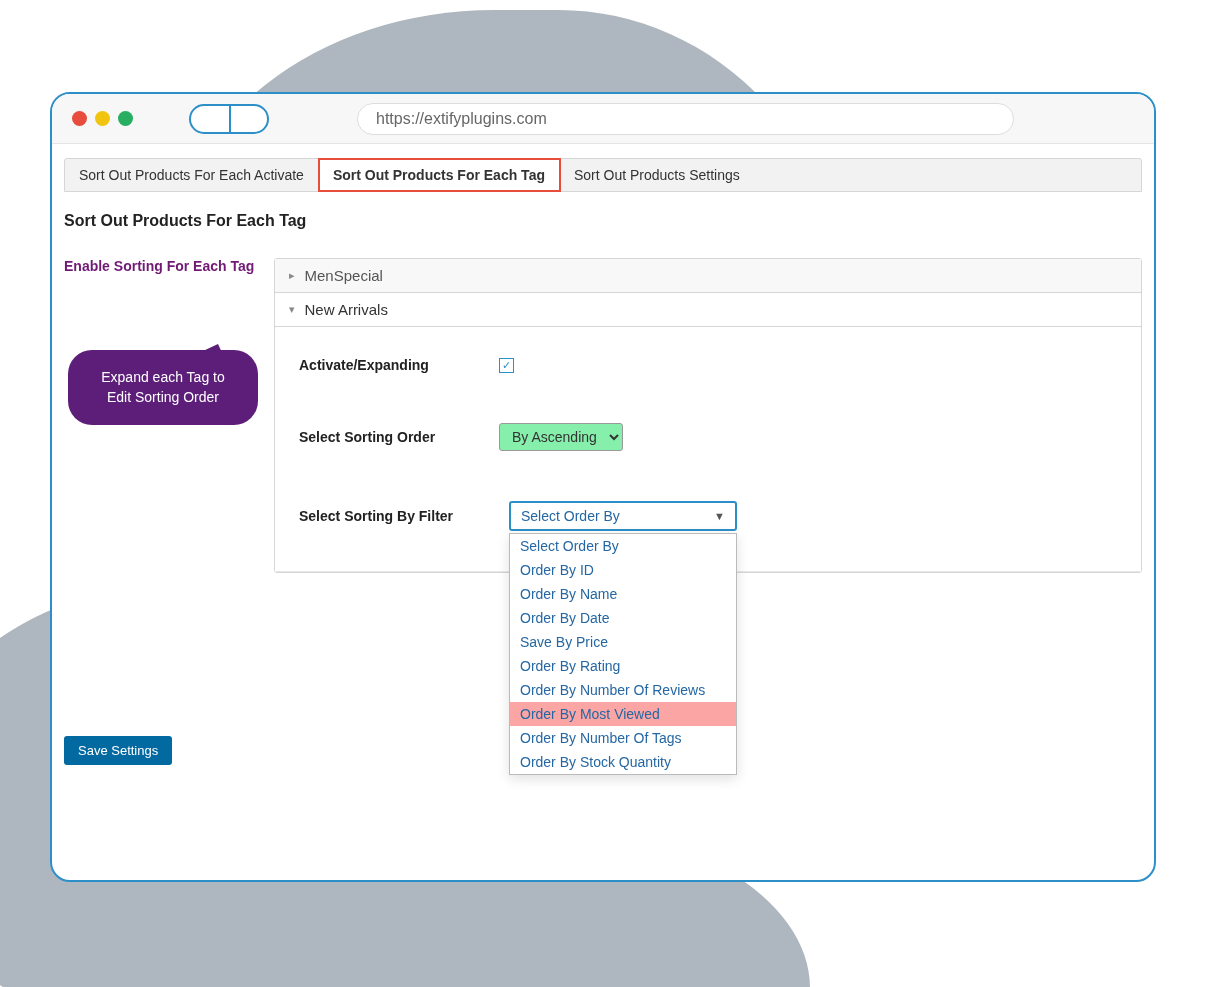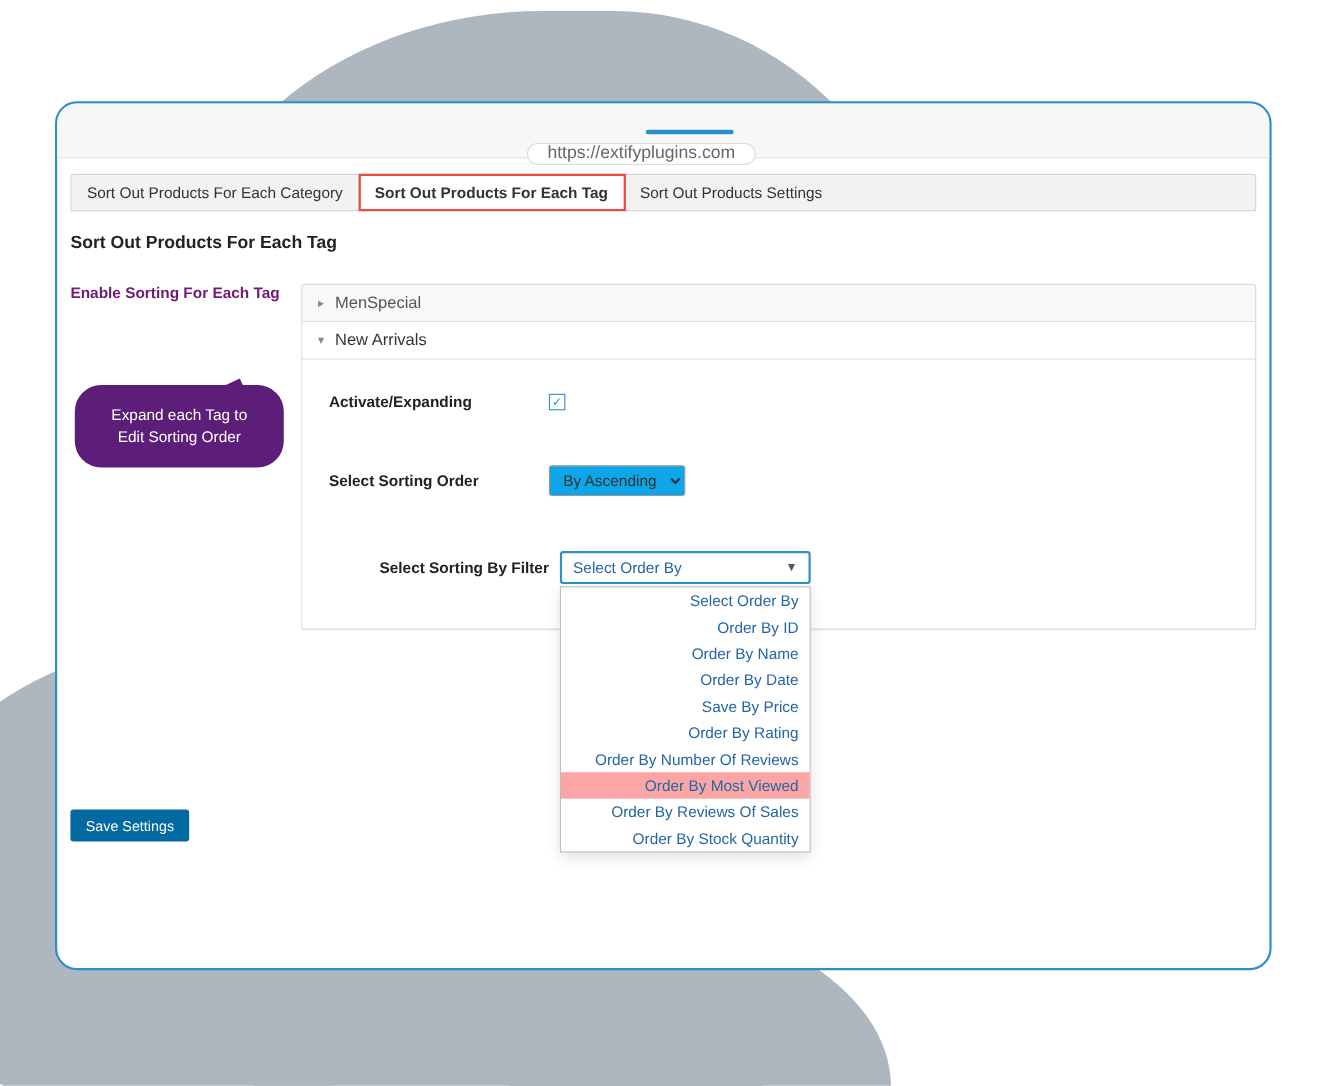--- a/index.html
+++ b/index.html
@@ -46,21 +46,20 @@
     overflow: hidden;
   }
   .titlebar {
     height: 50px;
     background: #f7f7f7;
     display: flex;
     align-items: center;
     padding: 0 20px;
     gap: 8px;
     border-bottom: 1px solid #e4e4e4;
-    flex-direction: column;
   }
   .dot { width: 15px; height: 15px; border-radius: 50%; }
   .dot.red { background: #e74c3c; }
   .dot.yellow { background: #f1c40f; }
   .dot.green { background: #27ae60; }
   .pill {
     margin-left: 48px;
     width: 80px; height: 30px;
     border: 2px solid #2c8fc7;
     border-radius: 18px;
@@ -147,39 +146,39 @@
   .acc-body {
     padding: 30px 24px 40px 24px;
     background: #fff;
     border-bottom: 1px solid #e8e8e8;
   }
   .field {
     display: flex;
     align-items: center;
     margin-bottom: 50px;
   }
-  .field:last-child { margin-bottom: 0; text-align: right; }
+  .field:last-child { margin-bottom: 0; }
   .field-label {
     width: 200px;
     font-size: 14px;
     font-weight: 700;
     color: #222;
   }
   .checkbox {
     width: 15px; height: 15px;
     border: 1px solid #2c8fc7;
     display: flex; align-items: center; justify-content: center;
     font-size: 11px; color: #2c8fc7;
   }
   select.small-select {
     padding: 4px 8px;
     font-size: 14px;
     border: 1px solid #999;
     border-radius: 3px;
-    background: #0ea5e9;
+    background: #86efac;
     color: #333;
   }
   .dropdown-wrap { position: relative; margin-left: 10px; }
   .dropdown-box {
     width: 228px;
     border: 2px solid #2c8fc7;
     border-radius: 3px;
     padding: 5px 10px;
     font-size: 14px;
     color: #2467a3;
@@ -248,21 +247,21 @@
     <div class="dot red"></div>
     <div class="dot yellow"></div>
     <div class="dot green"></div>
     <div class="pill"></div>
     <div class="urlbar">https://extifyplugins.com</div>
   </div>
 
   <div class="content">
 
     <div class="tabs">
-      <div class="tab">Sort Out Products For Each Category</div>
+      <div class="tab">Sort Out Products For Each Activate</div>
       <div class="tab active">Sort Out Products For Each Tag</div>
       <div class="tab" style="border-right:none">Sort Out Products Settings</div>
     </div>
 
     <h2 class="page-title">Sort Out Products For Each Tag</h2>
 
     <div class="form-row">
       <div class="left-label">Enable Sorting For Each Tag</div>
       <div class="right-col">
 
@@ -298,21 +297,21 @@
                 </div>
                 <div class="dropdown-list">
                   <div class="dropdown-item">Select Order By</div>
                   <div class="dropdown-item">Order By ID</div>
                   <div class="dropdown-item">Order By Name</div>
                   <div class="dropdown-item">Order By Date</div>
                   <div class="dropdown-item">Save By Price</div>
                   <div class="dropdown-item">Order By Rating</div>
                   <div class="dropdown-item">Order By Number Of Reviews</div>
                   <div class="dropdown-item highlight">Order By Most Viewed</div>
-                  <div class="dropdown-item">Order By Reviews Of Sales</div>
+                  <div class="dropdown-item">Order By Number Of Tags</div>
                   <div class="dropdown-item">Order By Stock Quantity</div>
                 </div>
               </div>
             </div>
 
           </div>
         </div>
       </div>
     </div>
 

